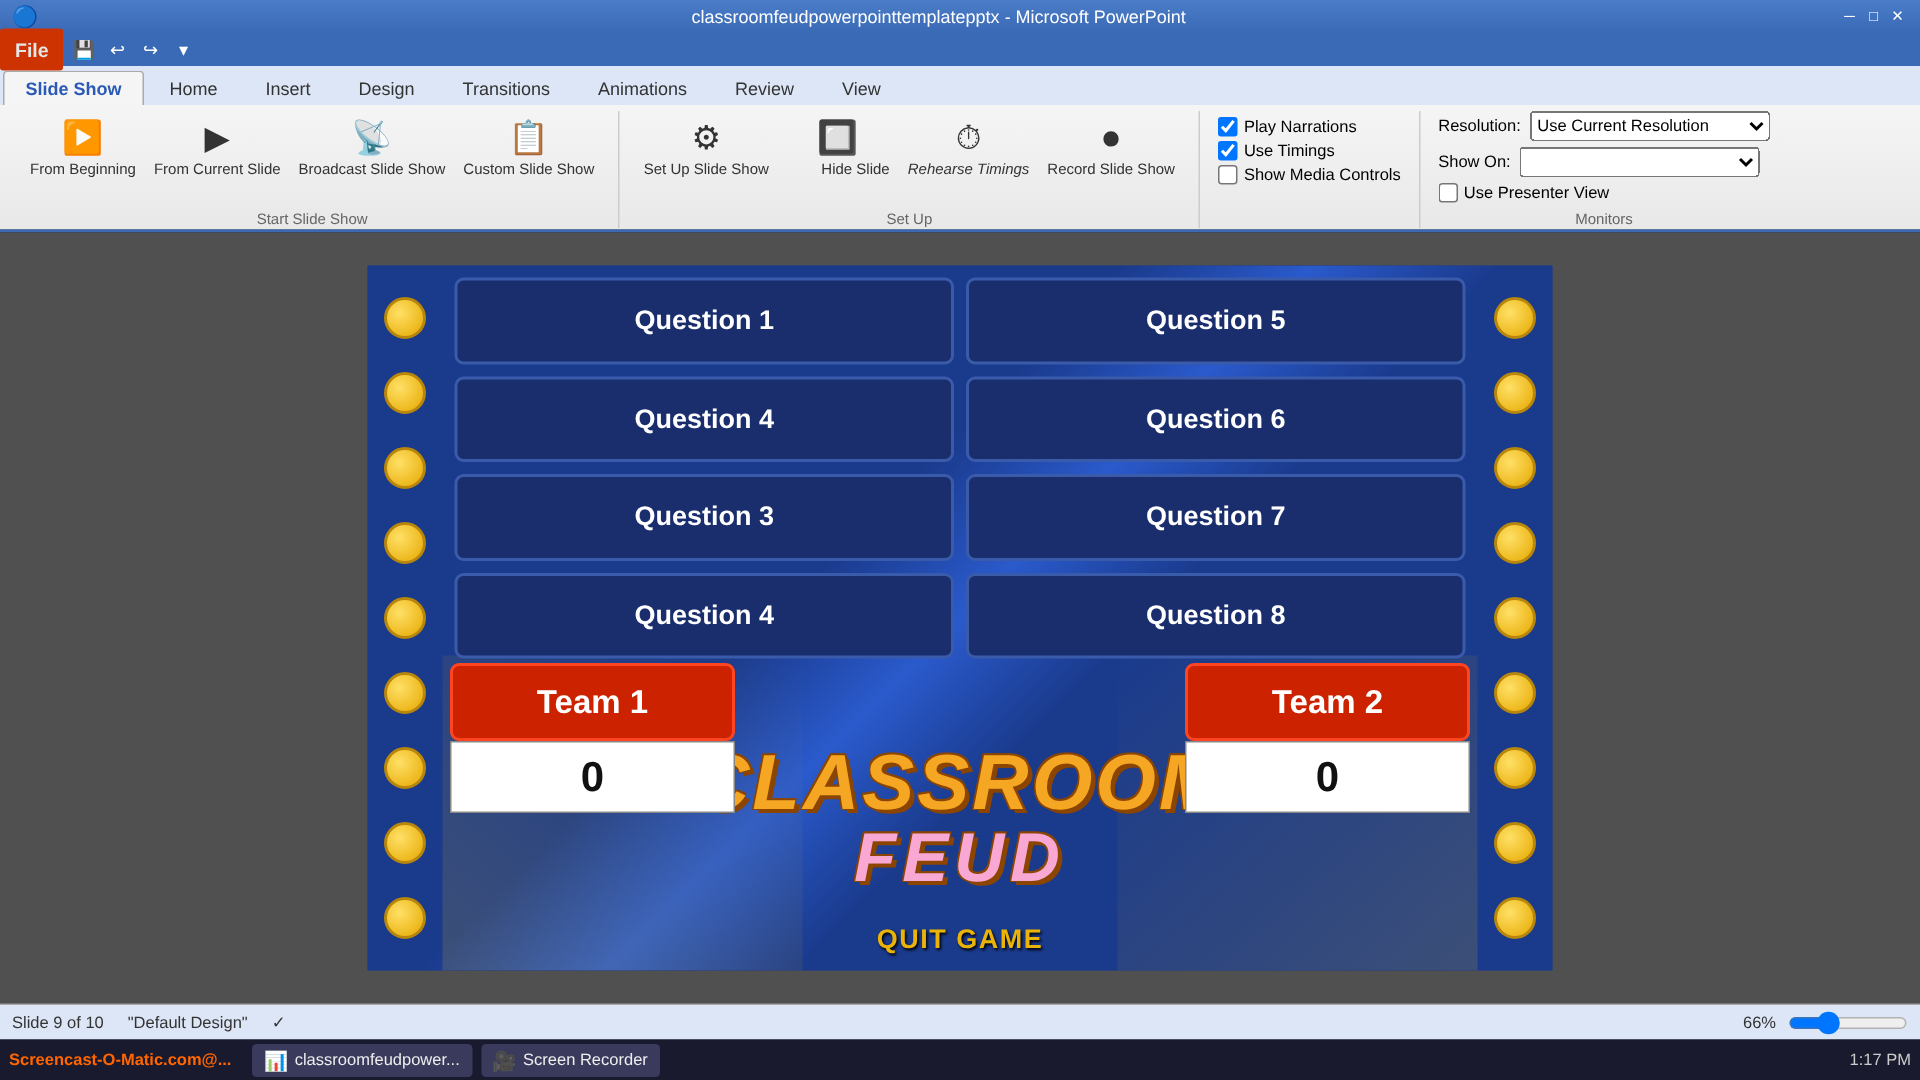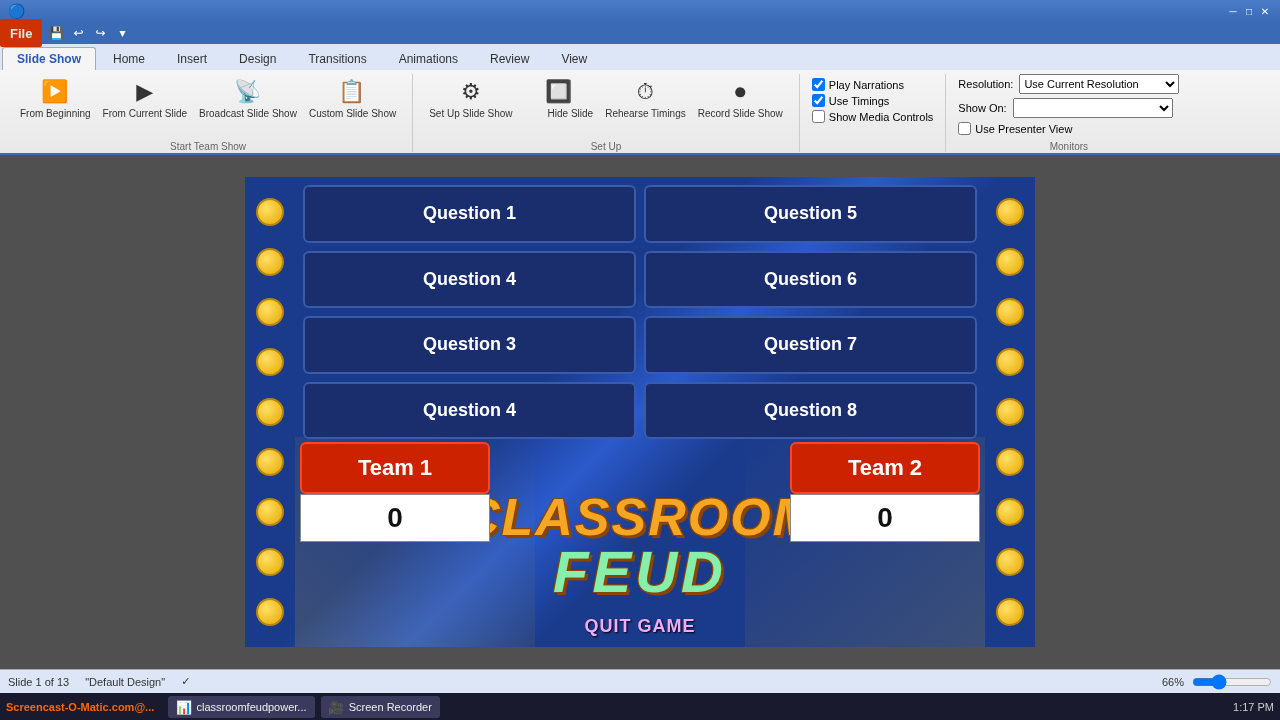--- a/index.html
+++ b/index.html
@@ -216,23 +216,23 @@
     .classroom-text {
       font-size: 52px;
       font-weight: 900;
       color: #f5a623;
       text-shadow: 3px 3px 0 #8b4500, -1px -1px 0 #8b4500, 1px -1px 0 #8b4500, -1px 1px 0 #8b4500;
       letter-spacing: 2px;
       font-family: Arial Black, Impact, sans-serif;
       font-style: italic;
     }
     .feud-text {
-      font-size: 58px;
+      font-size: 46px;
       font-weight: 900;
-      color: #86efac;
+      color: #f9a8d4;
       text-shadow: 3px 3px 0 #8b4500, -1px -1px 0 #8b4500, 1px -1px 0 #8b4500, -1px 1px 0 #8b4500;
       letter-spacing: 4px;
       font-family: Arial Black, Impact, sans-serif;
       font-style: italic;
       line-height: 0.85;
     }
 
     
     .team-area {
       position: absolute;
@@ -278,21 +278,21 @@
     }
 
     
     .quit-btn {
       position: absolute;
       bottom: 0; left: 50%; transform: translateX(-50%);
       width: 200px;
       height: 42px;
       background: transparent;
       border: none;
-      color: #f0abfc;
+      color: #eab308;
       font-size: 18px;
       font-weight: bold;
       cursor: pointer;
       display: flex;
       align-items: center;
       justify-content: center;
       z-index: 25;
       letter-spacing: 1px;
       text-shadow: 1px 1px 2px #000;
     }
@@ -396,20 +396,21 @@
       background: #3a6ab5;
     }
   </style>
 </head>
 <body>
 
 <div class="title-bar">
   <div style="display:flex;align-items:center;gap:4px;">
     <span style="font-size:14px;">🔵</span>
   </div>
+  <div class="title-bar-title">classroomfeudpowerpointtemplatepptx - Microsoft PowerPoint</div>
   <div class="title-bar-controls">
     <div class="title-bar-btn">─</div>
     <div class="title-bar-btn">□</div>
     <div class="title-bar-btn">✕</div>
   </div>
 </div>
 
 <div class="top-bar">
   <div class="file-btn">File</div>
   <div style="display:flex;align-items:center;gap:2px;padding:0 4px;">
@@ -445,36 +446,36 @@
       </div>
       <div class="ribbon-btn">
         <div class="ribbon-icon">📡</div>
         <span style="font-size:10px;text-align:center;">Broadcast Slide Show</span>
       </div>
       <div class="ribbon-btn">
         <div class="ribbon-icon">📋</div>
         <span style="font-size:10px;text-align:center;">Custom Slide Show</span>
       </div>
     </div>
-    <div class="ribbon-group-label">Start Team Show</div>
+    <div class="ribbon-group-label">Start Slide Show</div>
   </div>
 
   <div class="ribbon-group">
     <div class="ribbon-buttons">
       <div class="ribbon-btn">
         <div class="ribbon-icon">⚙</div>
         <span style="font-size:10px;text-align:center;">Set Up Slide Show</span>
       </div>
       <div class="ribbon-btn">
         <div class="ribbon-icon">🔲</div>
         <span style="font-size:10px;text-align:center;margin-left:23px;">Hide Slide</span>
       </div>
       <div class="ribbon-btn">
         <div class="ribbon-icon">⏱</div>
-        <span style="font-size:10px;text-align:center;">Rehearse Timings</span>
+        <span style="font-size:10px;text-align:center;font-style:italic;">Rehearse Timings</span>
       </div>
       <div class="ribbon-btn">
         <div class="ribbon-icon">⏺</div>
         <span style="font-size:10px;text-align:center;">Record Slide Show</span>
       </div>
     </div>
     <div class="ribbon-group-label">Set Up</div>
   </div>
 
   <div class="ribbon-group">
@@ -580,21 +581,21 @@
           <div class="team-score">0</div>
         </div>
       </div>
 
       <div class="quit-btn">QUIT GAME</div>
     </div>
   </div>
 </div>
 
 <div class="status-bar">
-  <span>Slide 1 of 13</span>
+  <span>Slide 9 of 10</span>
   <span>"Default Design"</span>
   <span>✓</span>
   <div class="status-bar-right">
     <span>66%</span>
     <input type="range" min="10" max="200" value="66" style="width: 80px;">
   </div>
 </div>
 
 <div class="taskbar">
   <div class="taskbar-brand">Screencast-O-Matic.com@...</div>

